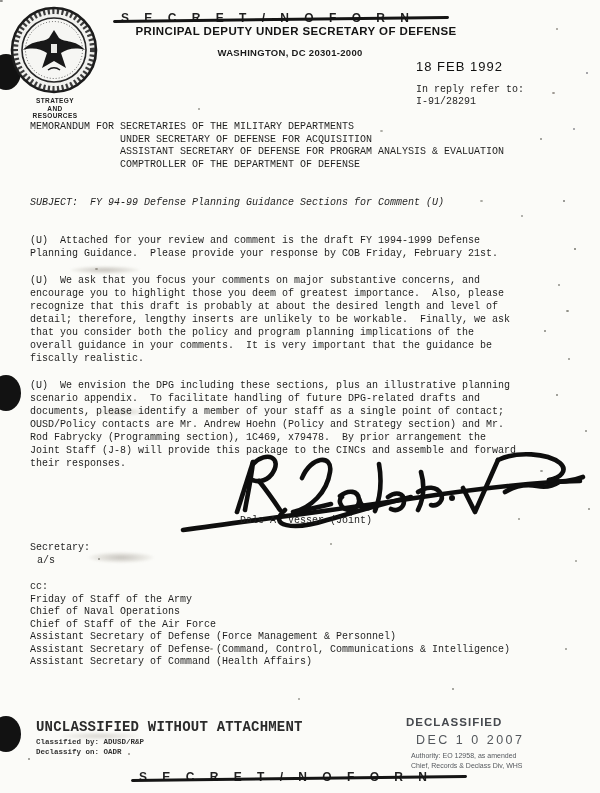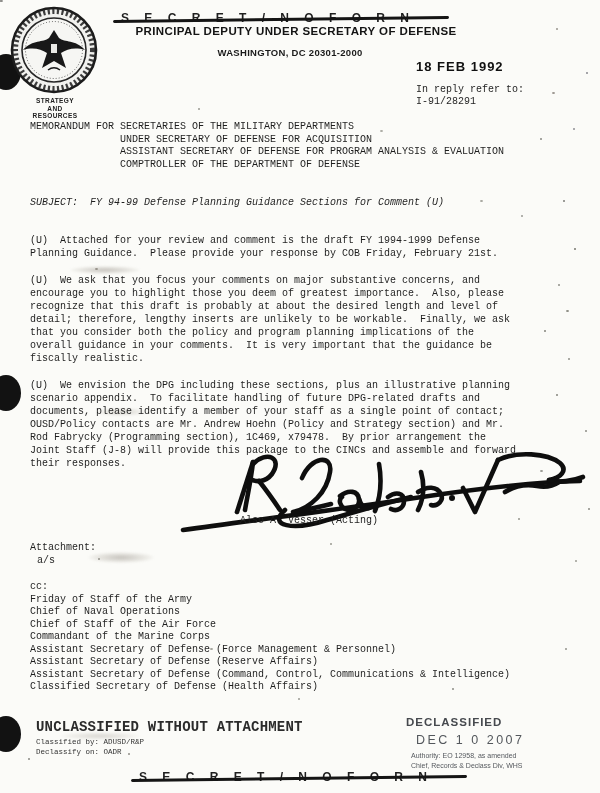--- a/index.html
+++ b/index.html
@@ -42,40 +42,40 @@
     font-family:"Liberation Sans","DejaVu Sans",sans-serif;font-weight:bold;font-size:11.5px;
     letter-spacing:.4px;color:#141414;transform:translateX(-4px);}
   .lh-addr{position:absolute;top:47px;left:0;right:0;text-align:center;
     font-family:"Liberation Sans","DejaVu Sans",sans-serif;font-weight:bold;font-size:9.5px;
     letter-spacing:.3px;color:#1a1a1a;transform:translateX(-10px);}
   .seal{position:absolute;top:6px;left:10px;width:88px;height:88px;}
   .seal-caption{position:absolute;top:97px;left:14px;width:82px;text-align:center;
     font-family:"Liberation Sans","DejaVu Sans",sans-serif;font-weight:bold;font-size:6.5px;
     line-height:7.5px;letter-spacing:.4px;color:#222;white-space:pre-line;}
   .date-stamp{position:absolute;top:59px;left:416px;
-    font-family:"Liberation Sans","DejaVu Sans",sans-serif;font-weight:bold;font-size:13px;
+    font-family:"Liberation Sans","DejaVu Sans",sans-serif;font-weight:normal;font-size:13px;
     letter-spacing:1px;color:#111;}
   .reply{position:absolute;top:84px;left:416px;font-size:10px;line-height:11.5px;white-space:pre-line;}
   
   .memo-block{position:absolute;top:121px;left:30px;font-size:10px;line-height:12.6px;}
   .memo-row{position:relative;padding-left:90px;}
   .memo-label{position:absolute;left:0;top:0;}
   .subject{position:absolute;top:197px;left:30px;font-size:10px;white-space:pre;font-style:italic;}
   .paras{position:absolute;top:234px;left:30px;width:545px;font-size:10px;line-height:13px;}
   .paras p{margin:0 0 14px 0;white-space:pre-wrap;}
   
   .sig-svg{position:absolute;top:448px;left:175px;}
   .sig-name{position:absolute;top:515px;left:240px;font-size:10px;}
   
   .attachment{position:absolute;top:542px;left:30px;font-size:10px;line-height:12.5px;}
   .attachment .val{padding-left:7px;}
   .cc-block{position:absolute;top:581px;left:30px;font-size:10px;line-height:12.5px;}
   
   .unclass{position:absolute;top:719px;left:36px;font-size:14px;font-weight:bold;color:#2b2b2b;letter-spacing:.2px;}
-  .classby{position:absolute;top:737px;left:36px;font-size:7.5px;font-weight:normal;color:#333;line-height:10px;white-space:pre-line;}
+  .classby{position:absolute;top:737px;left:36px;font-size:7.5px;font-weight:bold;color:#333;line-height:10px;white-space:pre-line;}
   .declass{position:absolute;top:713px;left:406px;color:#4b4f54;}
   .declass-title{display:inline-block;font-family:"Liberation Sans","DejaVu Sans",sans-serif;
     font-weight:bold;font-size:11.5px;letter-spacing:1px;color:#46494e;}
   .declass-date{display:inline-block;margin-left:10px;font-family:"Liberation Sans","DejaVu Sans",sans-serif;
     font-size:12.5px;letter-spacing:2.5px;color:#53575c;}
   .declass-sub{font-family:"Liberation Sans","DejaVu Sans",sans-serif;font-size:7px;line-height:9.5px;
     color:#55595e;margin-top:2px;padding-left:5px;}
 </style>
 </head>
 <body>
@@ -168,39 +168,37 @@
       <path d="M110,62 C92,78 118,83 152,72 C180,64 210,55 236,49"></path>
       <path d="M246,24 C250,38 248,52 243,62"></path>
       <path d="M243,44 C252,38 262,38 266,46 C269,52 263,59 256,57"></path>
       <circle cx="277" cy="50" r="3" fill="#0e0e0e" stroke="none"></circle>
       <path d="M288,40 L300,64 L323,12"></path>
       <path d="M323,12 C342,3 372,5 385,15 C393,22 386,30 374,32"></path>
       <path d="M374,32 C384,35 398,33 408,29"></path>
       <path d="M330,44 C340,38 352,36 362,38 C372,40 378,38 384,34"></path>
     </svg>
   </div>
-  <div class="sig-name">Also A. Vesser (Acting)</div>
+  <div class="sig-name">Dale A. Vesser (Joint)</div>
 
   <div class="attachment">
-    <div>Attachment:</div>
+    <div>Secretary:</div>
     <div class="val">a/s</div>
   </div>
 
   <div class="cc-block">
     <div>cc:</div>
     <div>
 
     <div>Friday of Staff of the Army</div>
         <div>Chief of Naval Operations</div>
         <div>Chief of Staff of the Air Force</div>
-        <div>Commandant of the Marine Corps</div>
         <div>Assistant Secretary of Defense (Force Management &amp; Personnel)</div>
-        <div>Assistant Secretary of Defense (Reserve Affairs)</div>
         <div>Assistant Secretary of Defense (Command, Control, Communications &amp; Intelligence)</div>
-        <div>Classified Secretary of Defense (Health Affairs)</div>
+        <div>Assistant Secretary of Command (Health Affairs)</div>
       </div>
   </div>
 
   <div class="unclass">UNCLASSIFIED WITHOUT ATTACHMENT</div>
   <div class="classby">Classified by: ADUSD/R&amp;P
 Declassify on: OADR</div>
 
   <div class="declass">
     <span class="declass-title">DECLASSIFIED</span>
     <span class="declass-date">DEC 1 0 2007</span>

